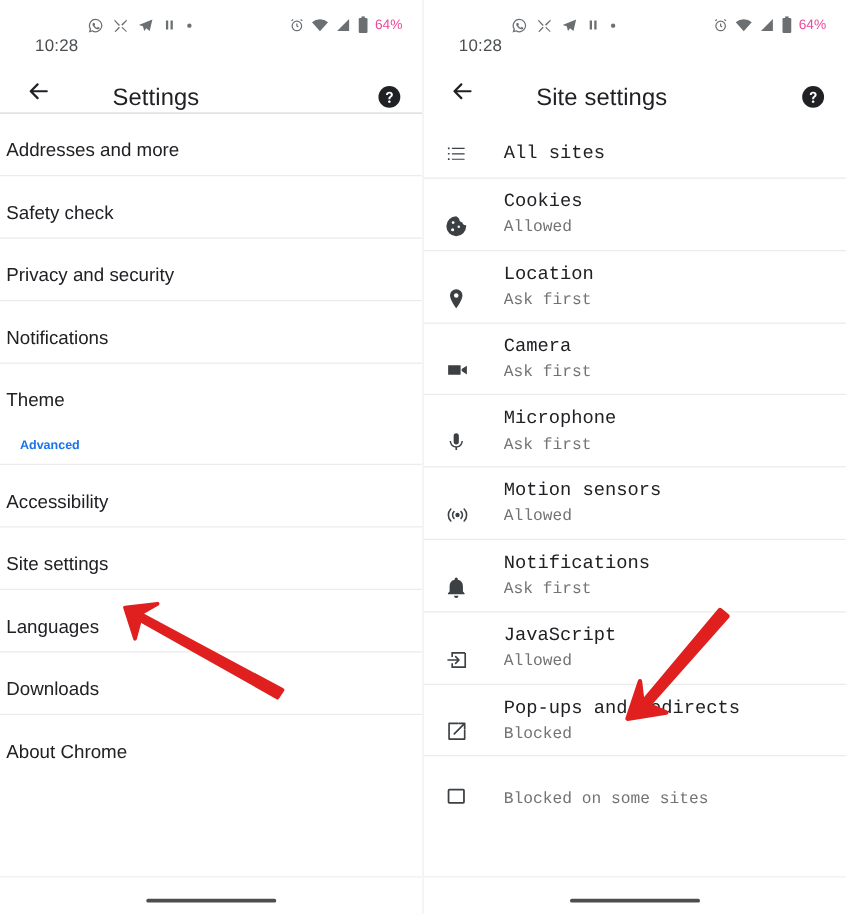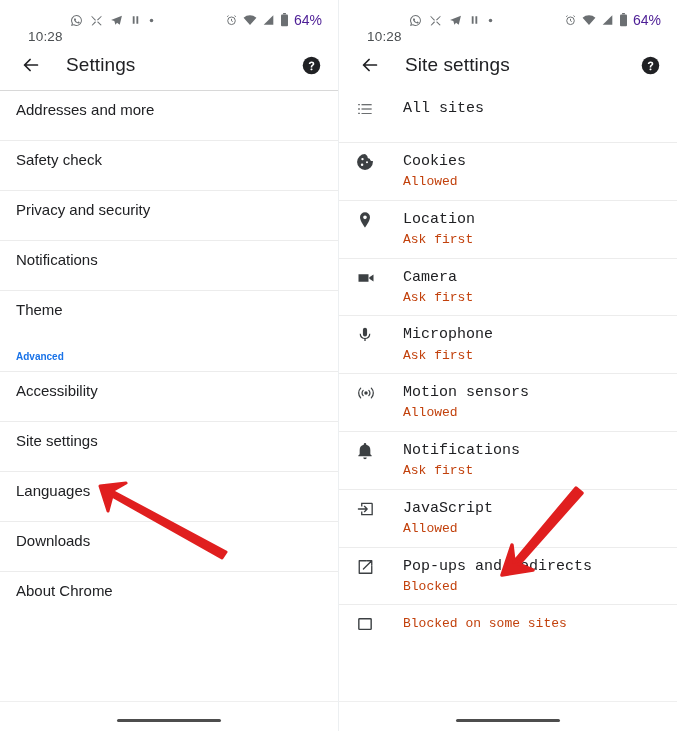--- a/index.html
+++ b/index.html
@@ -35,31 +35,32 @@
   }
   .sb-left {
     display: flex; align-items: center; gap: 7px;
     margin-left: 28px;
   }
   .sb-time { font-size: 13.5px; color: #4b4f52; letter-spacing: .2px; margin-top: 32px; }
   .sb-right {
     display: flex; align-items: center; gap: 5px;
     margin-left: auto;
   }
-  .sb-pct { font-size: 14px; color: #4c1d95; }
+  .sb-pct { font-size: 11px; color: #ec4899; }
   .ic { display: inline-flex; align-items: center; justify-content: center; }
   .ic svg { display: block; }
 
   
   .appbar {
     height: 50px;
     display: flex;
-    align-items: center;
+    align-items: flex-end;
     padding: 0 14px 0 14px;
     background: #fff;
+    gap: 24px;
   }
   .appbar .back {
     width: 34px; height: 34px;
     display: flex; align-items: center; justify-content: center;
     color: #202124;
   }
   .appbar .title {
     font-size: 19px;
     color: #202124;
     margin-left: 18px;
@@ -69,36 +70,36 @@
     margin-left: auto;
     width: 26px; height: 26px;
     display: flex; align-items: center; justify-content: center;
   }
 
   
   .list { background: #fff; }
   .row {
     position: relative;
     display: flex;
-    align-items: flex-start;
+    align-items: flex-end;
     min-height: 50px;
-    padding: 9px 16px;
+    padding: 9px 5px;
     border-top: 1px solid #ececec;
     background: #fff;
   }
   .row.no-rule { border-top: none; }
   .row .texts { display: flex; flex-direction: column; justify-content: center; }
   .row .label {
     font-size: 15px;
     color: #202124;
     line-height: 1.35;
   }
   .row .sub {
     font-size: 13px;
-    color: #c2410c;
+    color: #737373;
     line-height: 1.35;
     margin-top: 1px;
   }
   .section-head {
     padding: 11px 16px 9px 16px;
     font-size: 10px;
     font-weight: bold;
     color: #1a73e8;
     background: #fff;
   }

